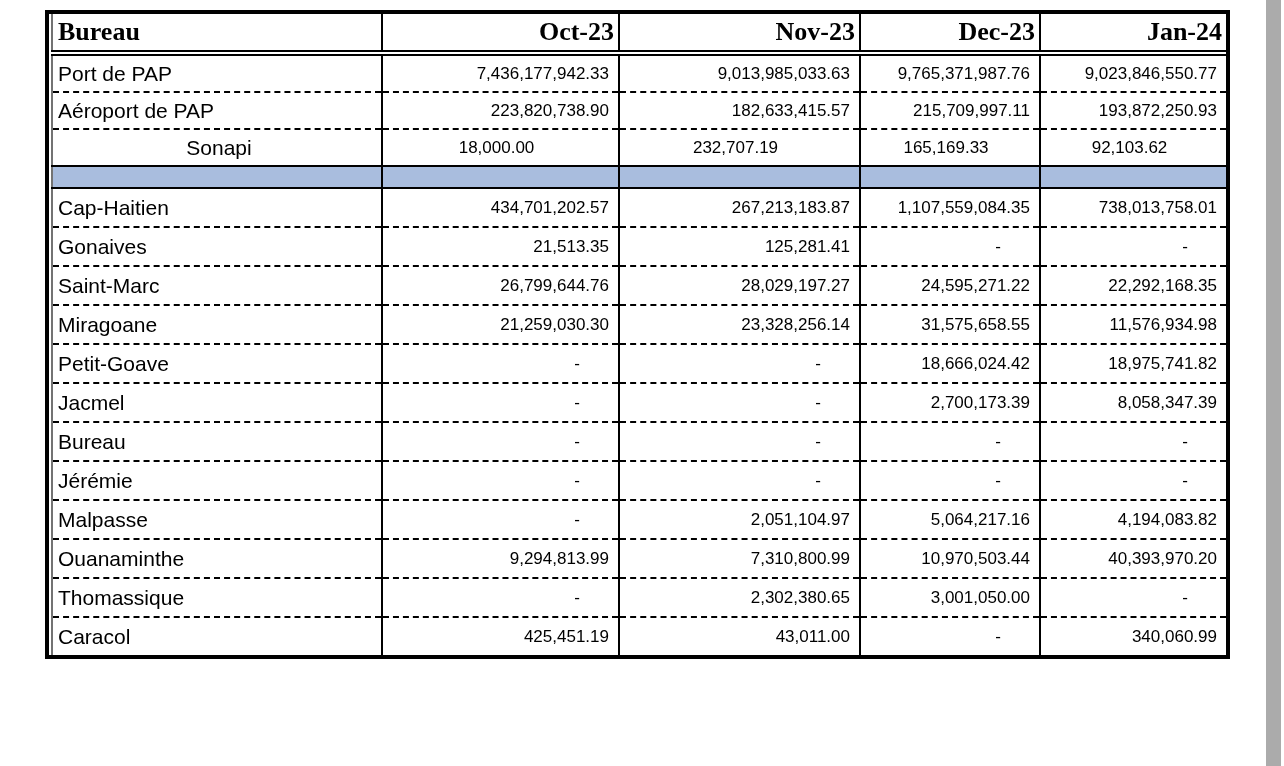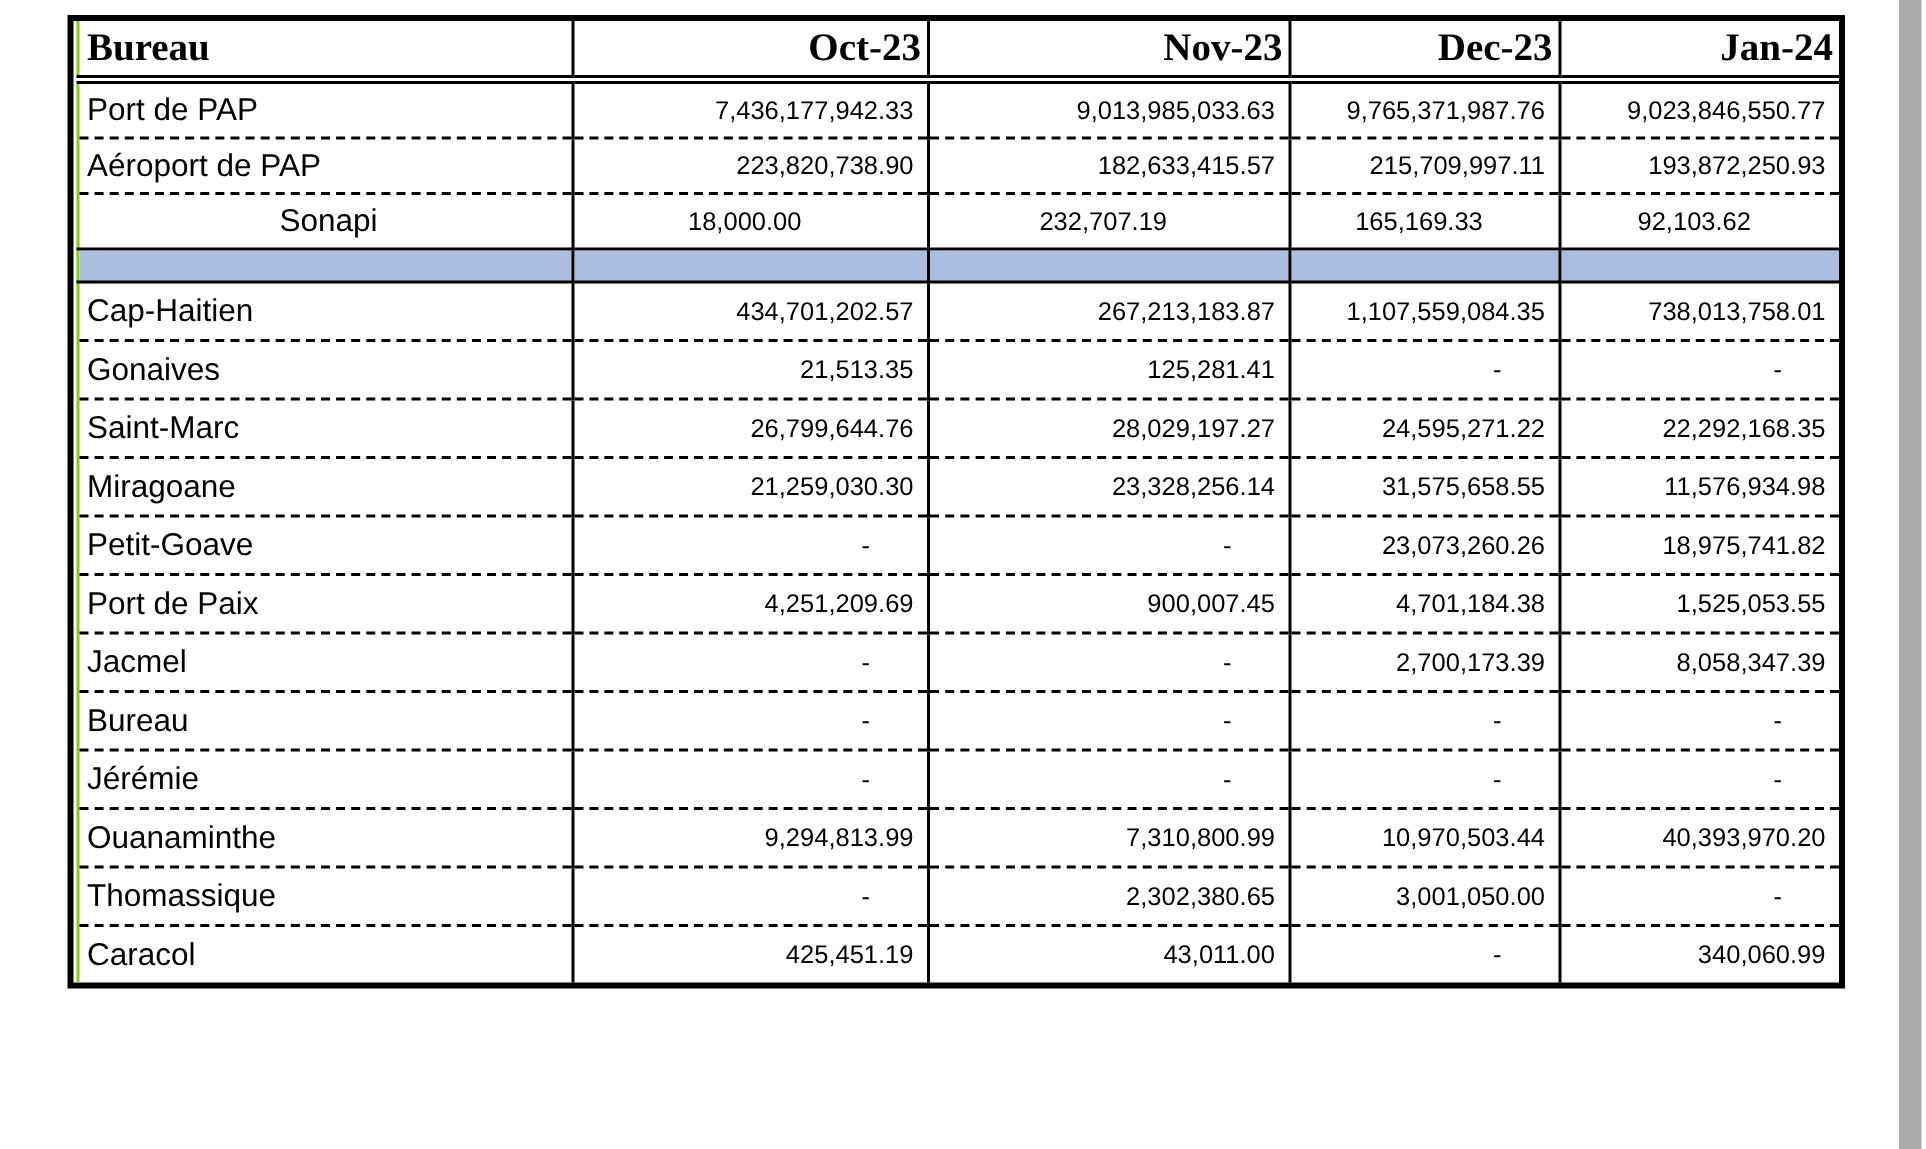--- a/index.html
+++ b/index.html
@@ -44,21 +44,21 @@
   col.c-nov    { width: 241px; }
   col.c-dec    { width: 180px; }
   col.c-jan    { width: 186px; }
 
   th, td {
     border-right: 2px solid #000;
     overflow: hidden;
     white-space: nowrap;
   }
   th:last-child, td:last-child { border-right: none; }
-  th:first-child, td:first-child { border-left: 2px solid #84cc16; }
+  th:first-child, td:first-child { border-left: 2px solid #737373; }
 
   thead th {
     font-family: "Liberation Serif", serif;
     font-weight: 700;
     font-size: 26px;
     height: 34px;
     border-bottom: 6px double #000;
     background: #fff;
     vertical-align: middle;
   }
@@ -166,29 +166,22 @@
           <td class="bureau">Miragoane</td>
           <td class="num">21,259,030.30</td>
           <td class="num">23,328,256.14</td>
           <td class="num">31,575,658.55</td>
           <td class="num">11,576,934.98</td>
         </tr>
         <tr class="r-main dashed">
           <td class="bureau">Petit-Goave</td>
           <td class="num dash">-</td>
           <td class="num dash">-</td>
-          <td class="num">23,073,260.26</td>
+          <td class="num">18,666,024.42</td>
           <td class="num">18,975,741.82</td>
-        </tr>
-        <tr class="r-main dashed">
-          <td class="bureau">Port de Paix</td>
-          <td class="num">4,251,209.69</td>
-          <td class="num">900,007.45</td>
-          <td class="num">4,701,184.38</td>
-          <td class="num">1,525,053.55</td>
         </tr>
         <tr class="r-main dashed">
           <td class="bureau">Jacmel</td>
           <td class="num dash">-</td>
           <td class="num dash">-</td>
           <td class="num">2,700,173.39</td>
           <td class="num">8,058,347.39</td>
         </tr>
         <tr class="r-main dashed">
           <td class="bureau">Bureau</td>
@@ -196,20 +189,27 @@
           <td class="num dash">-</td>
           <td class="num dash">-</td>
           <td class="num dash">-</td>
         </tr>
         <tr class="r-main dashed">
           <td class="bureau">Jérémie</td>
           <td class="num dash">-</td>
           <td class="num dash">-</td>
           <td class="num dash">-</td>
           <td class="num dash">-</td>
+        </tr>
+        <tr class="r-main dashed">
+          <td class="bureau">Malpasse</td>
+          <td class="num dash">-</td>
+          <td class="num">2,051,104.97</td>
+          <td class="num">5,064,217.16</td>
+          <td class="num">4,194,083.82</td>
         </tr>
         <tr class="r-main dashed">
           <td class="bureau">Ouanaminthe</td>
           <td class="num">9,294,813.99</td>
           <td class="num">7,310,800.99</td>
           <td class="num">10,970,503.44</td>
           <td class="num">40,393,970.20</td>
         </tr>
         <tr class="r-main dashed">
           <td class="bureau">Thomassique</td>

